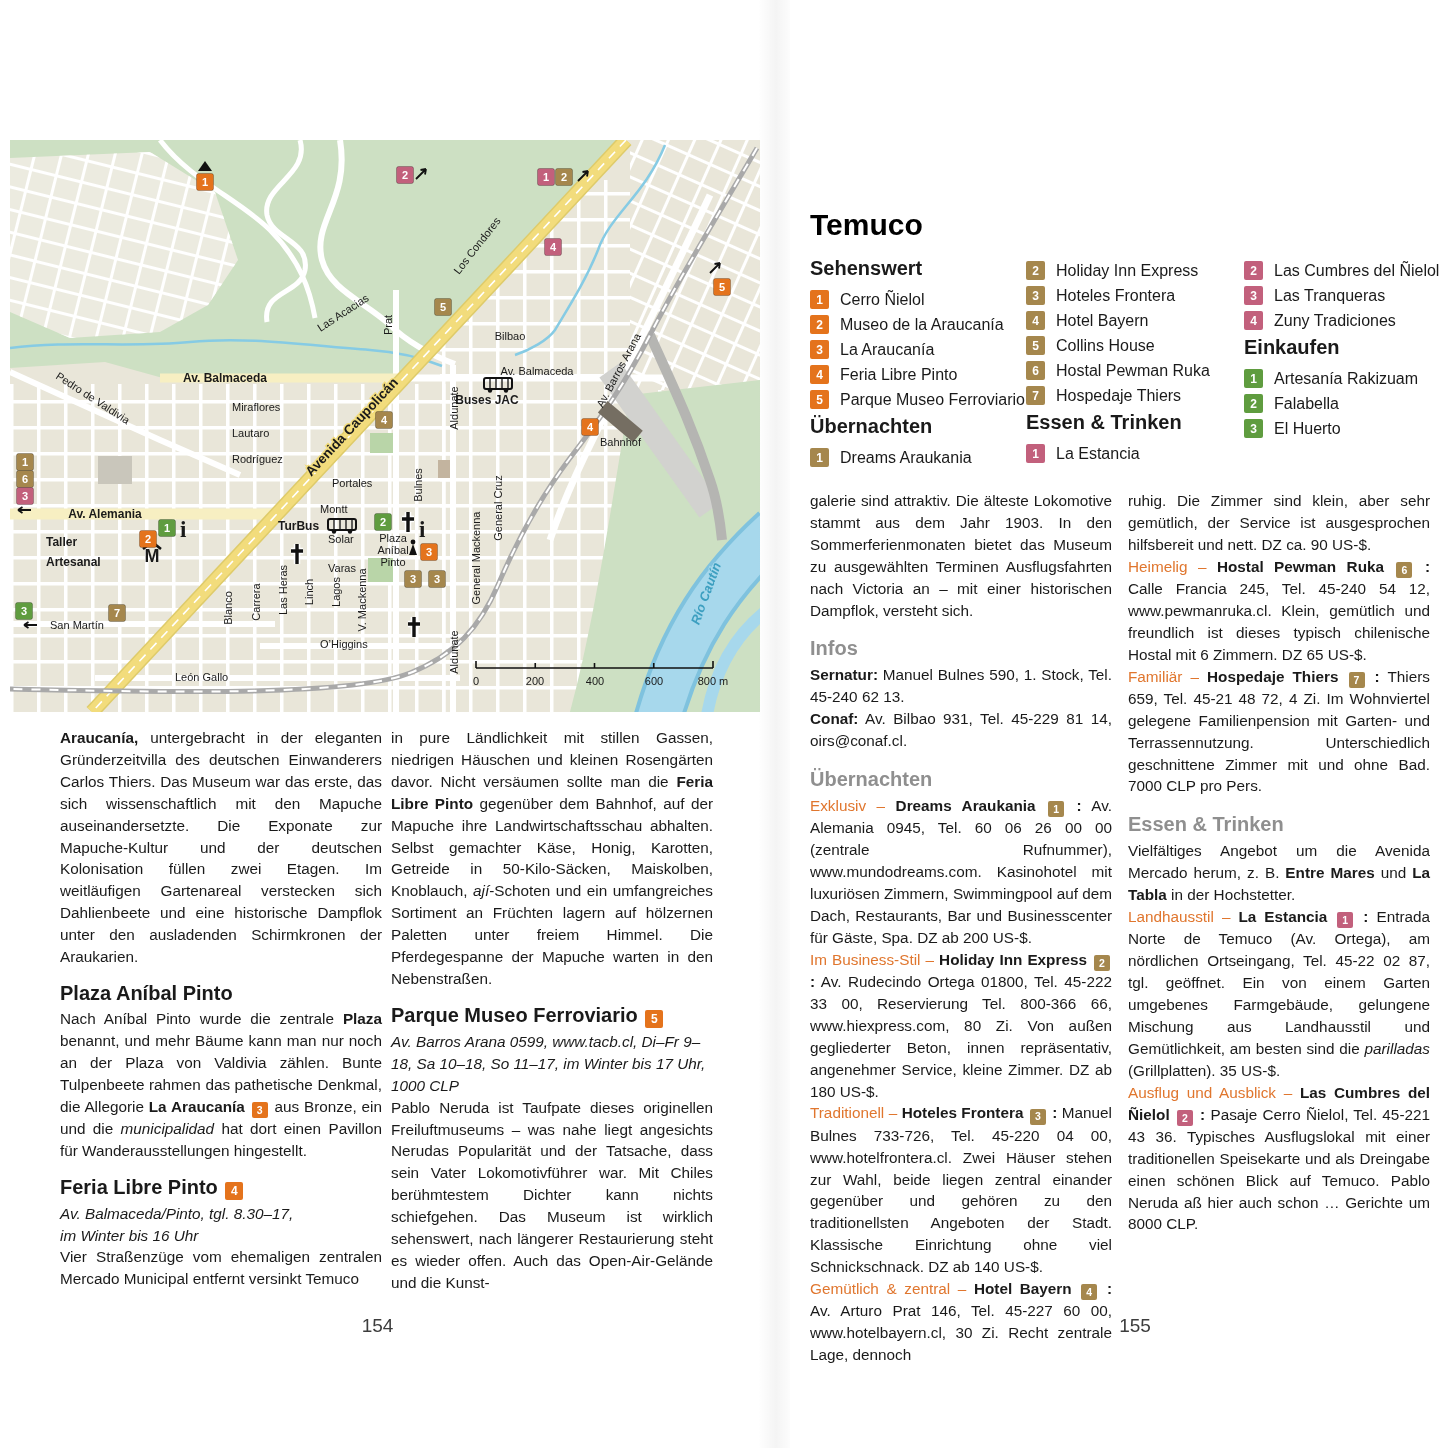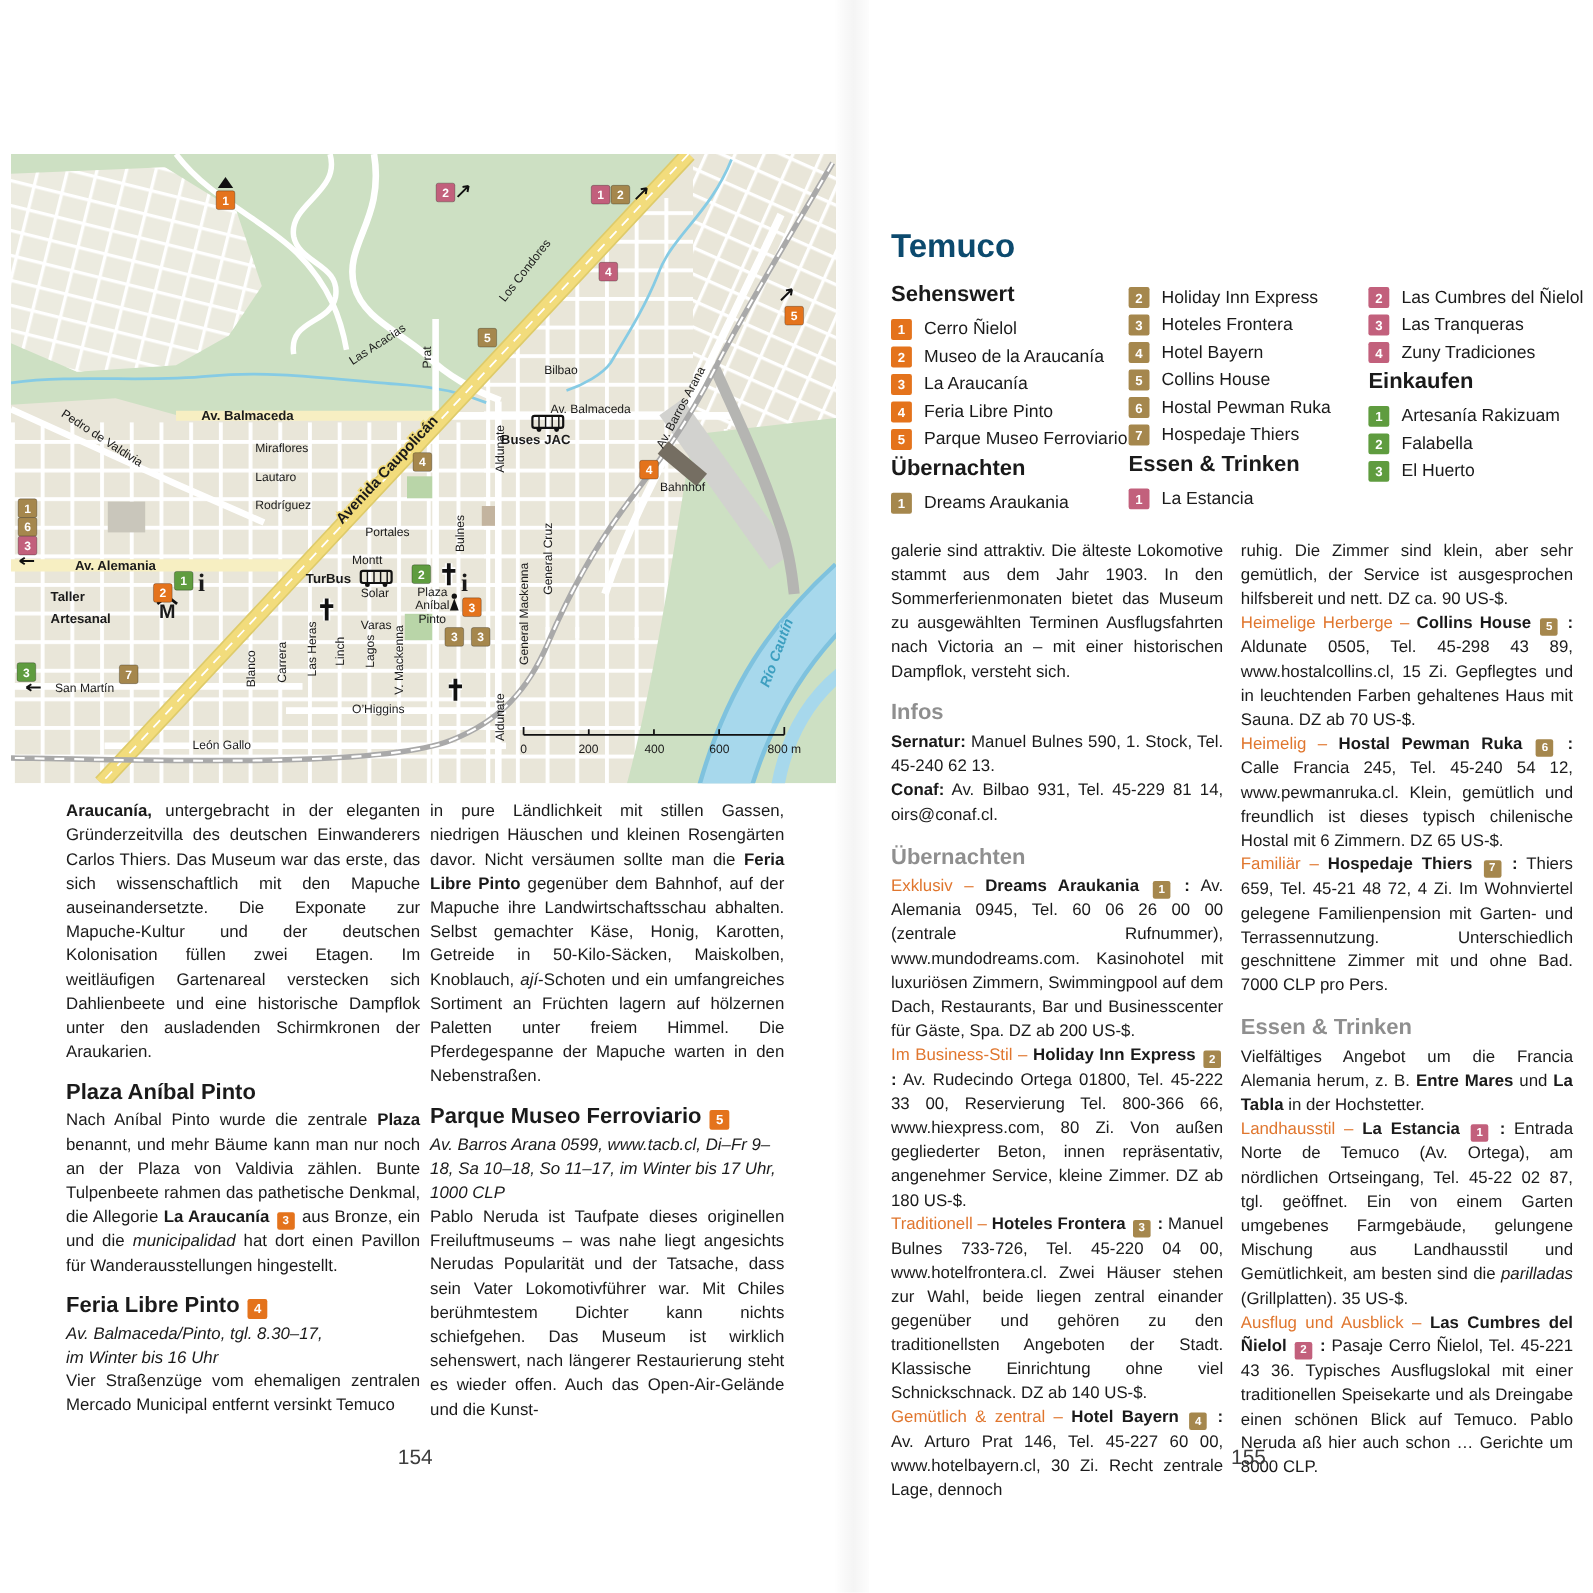--- a/index.html
+++ b/index.html
@@ -31,21 +31,21 @@
   .mk{display:inline-flex;align-items:center;justify-content:center;width:16px;height:16px;
       border-radius:2px;color:#fff;font-weight:bold;font-style:normal;font-size:10.5px;
       vertical-align:-2px;margin:0 2px;line-height:1;}
   .h-sub .mk{width:18px;height:18px;font-size:12px;vertical-align:-1px;}
   .mk-orange{background:#e4731c;}
   .mk-brown{background:#a5874d;}
   .mk-pink{background:#c2607c;}
   .mk-green{background:#5f9c3f;}
 
   .lg-block{position:absolute;left:20px;top:208px;width:632px;}
-  .lg-title{font-size:30px;line-height:34px;font-weight:bold;color:#0c4a6e;margin:0 0 14px;}
+  .lg-title{font-size:30px;line-height:34px;font-weight:bold;color:#000000;margin:0 0 14px;}
   .lg-cols{display:flex;}
   .lg-col1{width:216px;}
   .lg-col2{width:218px;}
   .lg-col3{width:198px;}
   .lg-h{font-size:20px;font-weight:bold;line-height:24px;margin:0 0 9px;}
   .lg-h.later{}
   .lg-row{display:flex;align-items:center;margin:0 0 4px;height:21px;}
   .lg-mk{flex:0 0 auto;width:19px;height:19px;border-radius:2px;color:#fff;font-weight:bold;
       font-size:12px;display:flex;align-items:center;justify-content:center;margin-right:11px;line-height:1;}
   .lg-label{font-size:16px;white-space:nowrap;}
@@ -448,24 +448,23 @@
       <p><span class="rb">Sernatur:</span><span> Manuel Bulnes 590, 1. Stock, Tel. 45-240 62 13.</span></p>
       <p><span class="rb">Conaf:</span><span> Av. Bilbao 931, Tel. 45-229 81 14, oirs@conaf.cl.</span></p>
       <h3 class="h-gray">Übernachten</h3>
       <p><span class="ro">Exklusiv – </span><span class="rb">Dreams Araukania </span><span class="mk mk-brown">1</span><span class="rb"> :</span><span> Av. Alemania 0945, Tel. 60 06 26 00 00 (zentrale Rufnummer), www.mundodreams.com. Kasinohotel mit luxuriösen Zimmern, Swimmingpool auf dem Dach, Restaurants, Bar und Businesscenter für Gäste, Spa. DZ ab 200 US-$.</span></p>
       <p><span class="ro">Im Business-Stil – </span><span class="rb">Holiday Inn Express </span><span class="mk mk-brown">2</span><span class="rb"> :</span><span> Av. Rudecindo Ortega 01800, Tel. 45-222 33 00, Reservierung Tel. 800-366 66, www.hiexpress.com, 80 Zi. Von außen gegliederter Beton, innen repräsentativ, angenehmer Service, kleine Zimmer. DZ ab 180 US-$.</span></p>
       <p><span class="ro">Traditionell – </span><span class="rb">Hoteles Frontera </span><span class="mk mk-brown">3</span><span class="rb"> :</span><span> Manuel Bulnes 733-726, Tel. 45-220 04 00, www.hotelfrontera.cl. Zwei Häuser stehen zur Wahl, beide liegen zentral einander gegenüber und gehören zu den traditionellsten Angeboten der Stadt. Klassische Einrichtung ohne viel Schnickschnack. DZ ab 140 US-$.</span></p>
       <p><span class="ro">Gemütlich &amp; zentral – </span><span class="rb">Hotel Bayern </span><span class="mk mk-brown">4</span><span class="rb"> :</span><span> Av. Arturo Prat 146, Tel. 45-227 60 00, www.hotelbayern.cl, 30 Zi. Recht zentrale Lage, dennoch</span></p>
     </div>
     <div class="r-col bodytext">
       <p>ruhig. Die Zimmer sind klein, aber sehr gemütlich, der Service ist ausgesprochen hilfsbereit und nett. DZ ca. 90 US-$.</p>
-      <p><span class="ro">Heimelige Herberge – </span><span class="rb">Collins House </span><span class="mk mk-brown">5</span><span class="rb"> :</span><span> Aldunate 0505, Tel. 45-298 43 89, www.hostalcollins.cl, 15 Zi. Gepflegtes und in leuchtenden Farben gehaltenes Haus mit Sauna. DZ ab 70 US-$.</span></p>
       <p><span class="ro">Heimelig – </span><span class="rb">Hostal Pewman Ruka </span><span class="mk mk-brown">6</span><span class="rb"> :</span><span> Calle Francia 245, Tel. 45-240 54 12, www.pewmanruka.cl. Klein, gemütlich und freundlich ist dieses typisch chilenische Hostal mit 6 Zimmern. DZ 65 US-$.</span></p>
       <p><span class="ro">Familiär – </span><span class="rb">Hospedaje Thiers </span><span class="mk mk-brown">7</span><span class="rb"> :</span><span> Thiers 659, Tel. 45-21 48 72, 4 Zi. Im Wohnviertel gelegene Familienpension mit Garten- und Terrassennutzung. Unterschiedlich geschnittene Zimmer mit und ohne Bad. 7000 CLP pro Pers.</span></p>
       <h3 class="h-gray">Essen &amp; Trinken</h3>
-      <p><span>Vielfältiges Angebot um die Francia Alemania herum, z. B. </span><span class="rb">Entre Mares</span><span> und </span><span class="rb">La Tabla</span><span> in der Hochstetter.</span></p>
+      <p><span>Vielfältiges Angebot um die Avenida Mercado herum, z. B. </span><span class="rb">Entre Mares</span><span> und </span><span class="rb">La Tabla</span><span> in der Hochstetter.</span></p>
       <p><span class="ro">Landhausstil – </span><span class="rb">La Estancia </span><span class="mk mk-pink">1</span><span class="rb"> :</span><span> Entrada Norte de Temuco (Av. Ortega), am nördlichen Ortseingang, Tel. 45-22 02 87, tgl. geöffnet. Ein von einem Garten umgebenes Farmgebäude, gelungene Mischung aus Landhausstil und Gemütlichkeit, am besten sind die </span><span class="ri">parilladas</span><span> (Grillplatten). 35 US-$.</span></p>
       <p><span class="ro">Ausflug und Ausblick – </span><span class="rb">Las Cumbres del Ñielol </span><span class="mk mk-pink">2</span><span class="rb"> :</span><span> Pasaje Cerro Ñielol, Tel. 45-221 43 36. Typisches Ausflugslokal mit einer traditionellen Speisekarte und als Dreingabe einen schönen Blick auf Temuco. Pablo Neruda aß hier auch schon … Gerichte um 8000 CLP.</span></p>
     </div>
   </div>
 
   <div class="pagenum pagenum-right">155</div>
 </section>
 
 </body></html>

